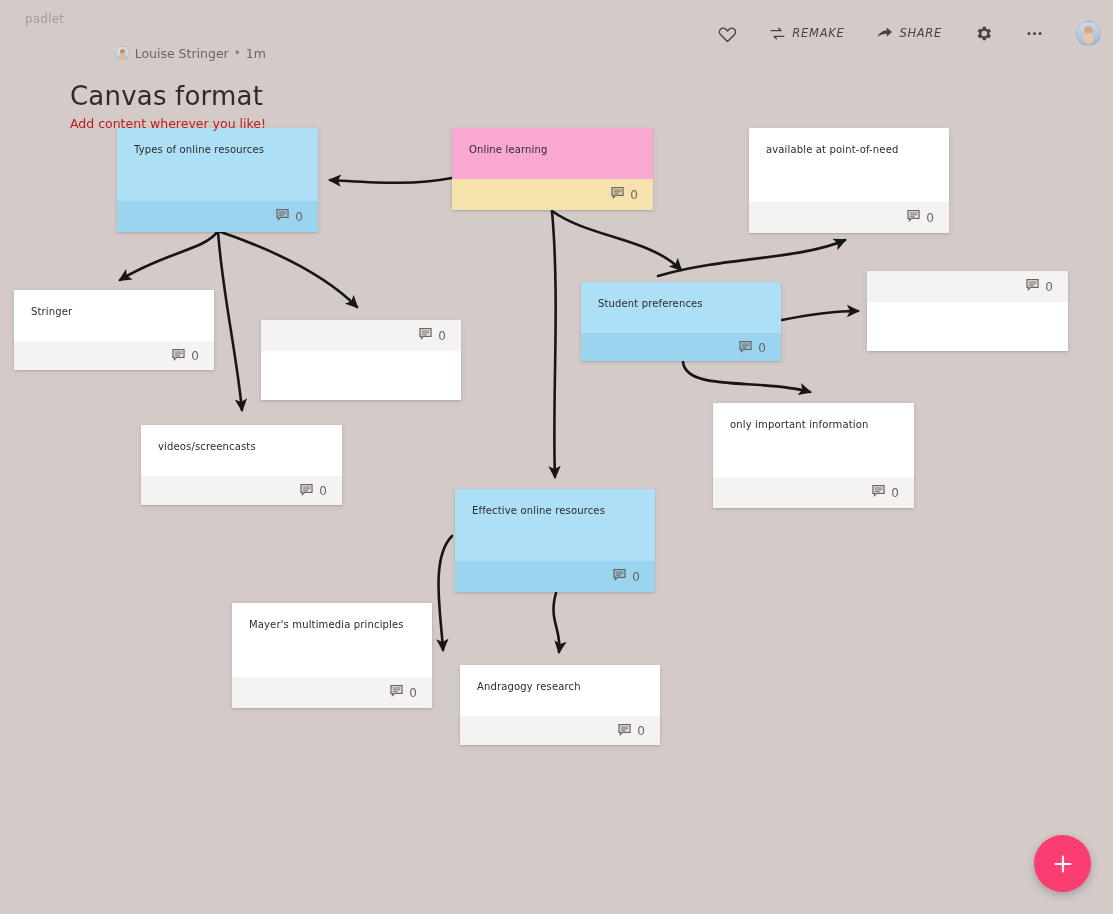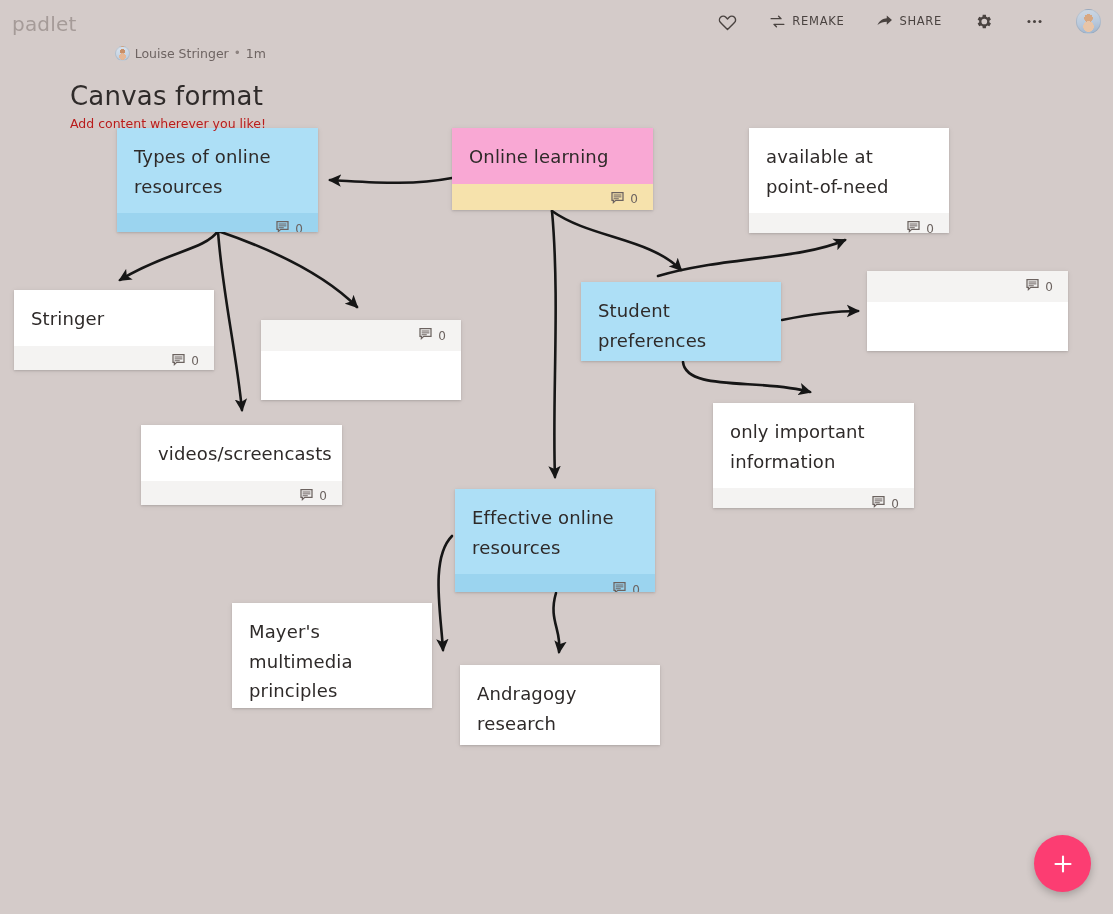--- a/index.html
+++ b/index.html
@@ -14,29 +14,30 @@
     position: relative;
   }
 
   
   #topbar {
     position: absolute; top: 0; left: 0;
     width: 1113px; height: 42px;
     z-index: 40;
   }
   #logo {
-    position: absolute; left: 12px; top: 12px;
-    font-size: 20px; color: #a59b98;
+    position: absolute; left: 25px; top: 12px;
+    font-size: 12px; color: #a59b98;
     letter-spacing: 0.2px;
     font-family: "DejaVu Sans", "Liberation Sans", sans-serif;
   }
   #toolbar {
-    position: absolute; right: 12px; top: 8px;
+    position: absolute; right: 12px; top: 20px;
     display: flex; align-items: center; gap: 32px;
     height: 26px;
+    font-style: italic;
   }
   .tb-item {
     display: flex; align-items: center; gap: 6px;
     color: #4a4340; cursor: pointer;
   }
   .tb-label {
     font-size: 11.5px; letter-spacing: 0.7px;
     color: #4a4340;
   }
   .tb-icon { display: block; line-height: 0; }
@@ -91,22 +92,22 @@
   .card {
     position: absolute;
     display: flex; flex-direction: column;
     background: #ffffff;
     box-shadow: 0 1px 2px rgba(0,0,0,0.14), 0 1px 6px rgba(0,0,0,0.07);
     z-index: 20; cursor: pointer;
     overflow: hidden;
   }
   .card-body {
     flex: 1 1 auto;
-    padding: 14px 17px 12px 17px;
-    font-size: 18px;
+    padding: 14px 17px 20px 17px;
+    font-size: 10px;
     color: #2e2a29;
     line-height: 1.65;
     letter-spacing: 0.15px;
   }
   .card-footer {
     flex: 0 0 auto;
     height: 31px;
     background: #f4f3f2;
     display: flex; align-items: center; justify-content: flex-end;
     gap: 5px;

